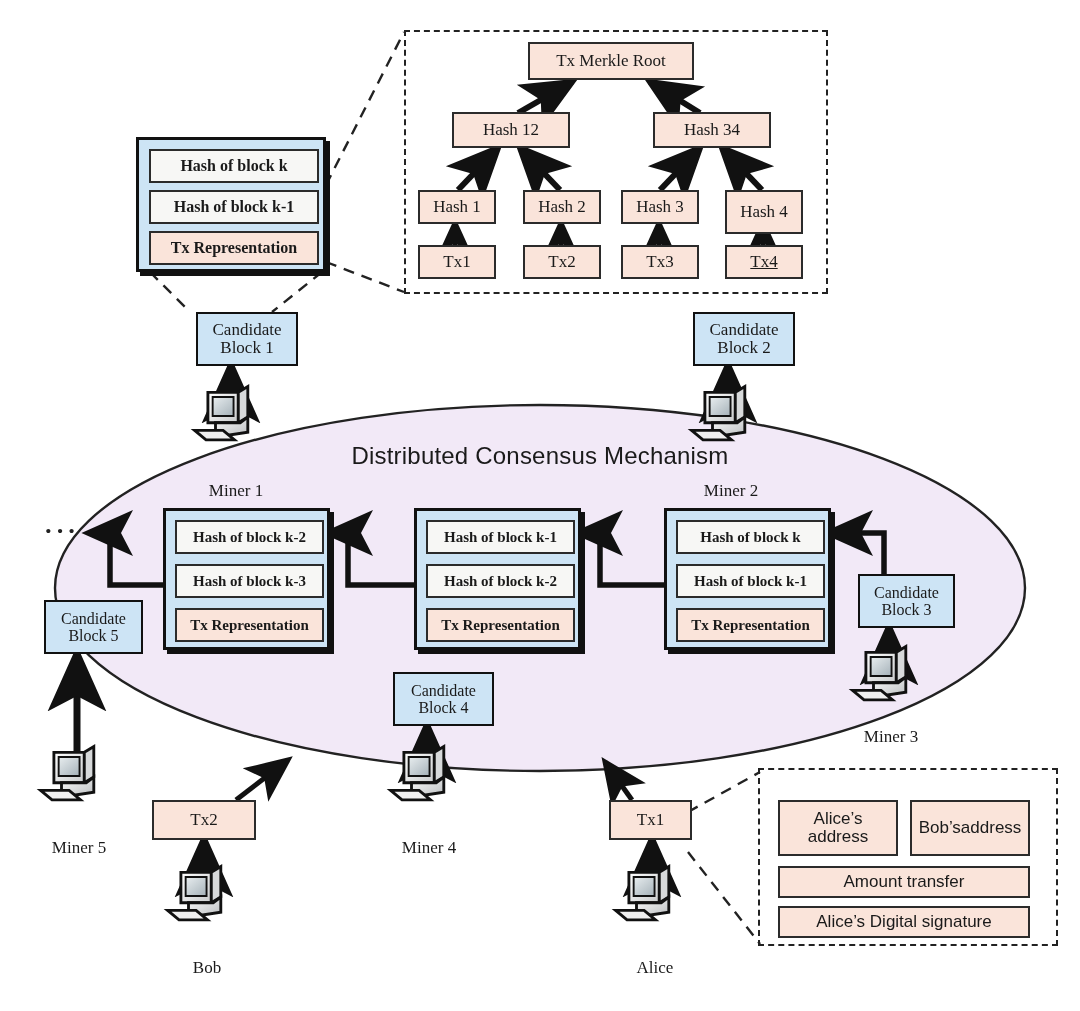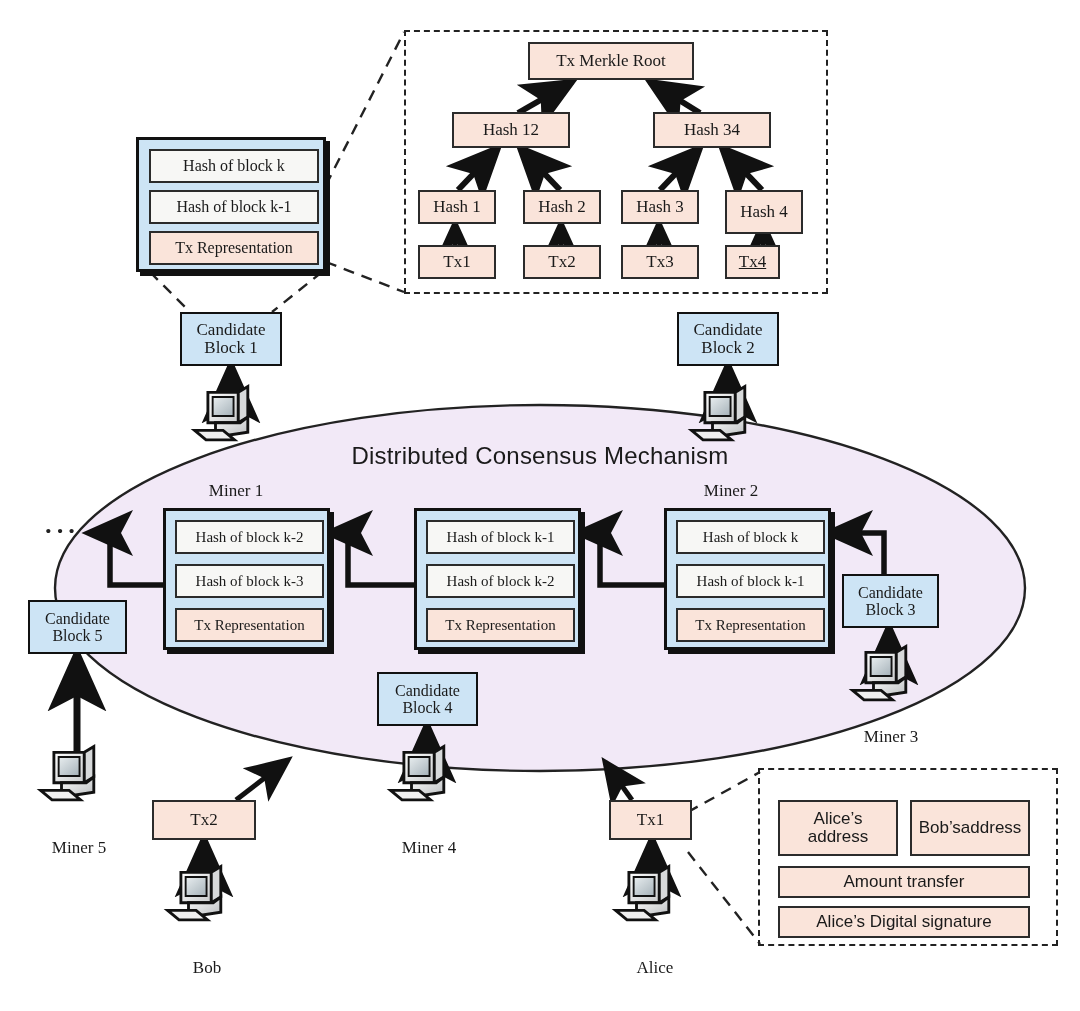--- a/index.html
+++ b/index.html
@@ -7,33 +7,33 @@
        font-family:"Liberation Serif","DejaVu Serif",serif;
        color:#1a1a1a;overflow:hidden;}
   #stage{position:absolute;left:0;top:0;width:1080px;height:1011px;}
   svg.layer{position:absolute;left:0;top:0;width:1080px;height:1011px;
             pointer-events:none;}
   .node{position:absolute;box-sizing:border-box;display:flex;
         align-items:center;justify-content:center;text-align:center;
         line-height:1.08;}
   
   .pink{background:#fae4da;border:2.2px solid #2b2b2b;}
-  .blue{background:#cde4f5;border:2.6px solid #111;}
+  .blue{background:#cde4f5;border:2.6px solid #111;margin-left:16px;}
   .white{background:#f7f7f5;border:2.2px solid #2b2b2b;}
   .blockwrap{background:#cde4f5;border:3px solid #111;
              box-shadow:4px 4px 0 0 #111;}
   
   .t15{font-size:15px;}
   .t16{font-size:16px;}
   .t17{font-size:17px;}
   .sans{font-family:"Liberation Sans","DejaVu Sans",sans-serif;}
   .label{position:absolute;text-align:center;font-size:17px;}
   .dashbox{position:absolute;box-sizing:border-box;
            border:2.4px dashed #222;background:transparent;}
-  .stack{position:absolute;box-sizing:border-box;}
+  .stack{position:absolute;box-sizing:border-box;font-weight:bold;}
   .row{position:absolute;box-sizing:border-box;display:flex;
        align-items:center;justify-content:center;}
   .ellipse-label{position:absolute;font-size:24px;letter-spacing:.2px;}
   .dots{position:absolute;font-size:26px;letter-spacing:3px;
         font-weight:700;color:#222;}
 </style>
 </head>
 <body>
 
 <div id="stage">
@@ -182,21 +182,21 @@
   <div class="node pink t17" style="left:653px;top:112px;width:118px;height:36px;">Hash 34</div>
 
   <div class="node pink t17" style="left:418px;top:190px;width:78px;height:34px;">Hash 1</div>
   <div class="node pink t17" style="left:523px;top:190px;width:78px;height:34px;">Hash 2</div>
   <div class="node pink t17" style="left:621px;top:190px;width:78px;height:34px;">Hash 3</div>
   <div class="node pink t17" style="left:725px;top:190px;width:78px;height:44px;">Hash 4</div>
 
   <div class="node pink t17" style="left:418px;top:245px;width:78px;height:34px;">Tx1</div>
   <div class="node pink t17" style="left:523px;top:245px;width:78px;height:34px;">Tx2</div>
   <div class="node pink t17" style="left:621px;top:245px;width:78px;height:34px;">Tx3</div>
-  <div class="node pink t17" style="left:725px;top:245px;width:55px;height:34px;text-decoration:underline;">Tx4</div>
+  <div class="node pink t17" style="left:725px;top:245px;width:78px;height:34px;text-decoration:underline;">Tx4</div>
 
   <div class="stack blockwrap" style="left:136px;top:137px;width:190px;height:135px;">
     <div class="row white t16" style="left:10px;top:9px;width:170px;height:34px;">Hash of block k</div>
     <div class="row white t16" style="left:10px;top:50px;width:170px;height:34px;">Hash of block k-1</div>
     <div class="row pink t16" style="left:10px;top:91px;width:170px;height:34px;">Tx Representation</div>
   </div>
 
   <div class="node blue" style="left:180px;top:312px;width:102px;height:54px;flex-direction:column;">
     <span class="t17">Candidate</span>
     <span class="t17">Block 1</span>

